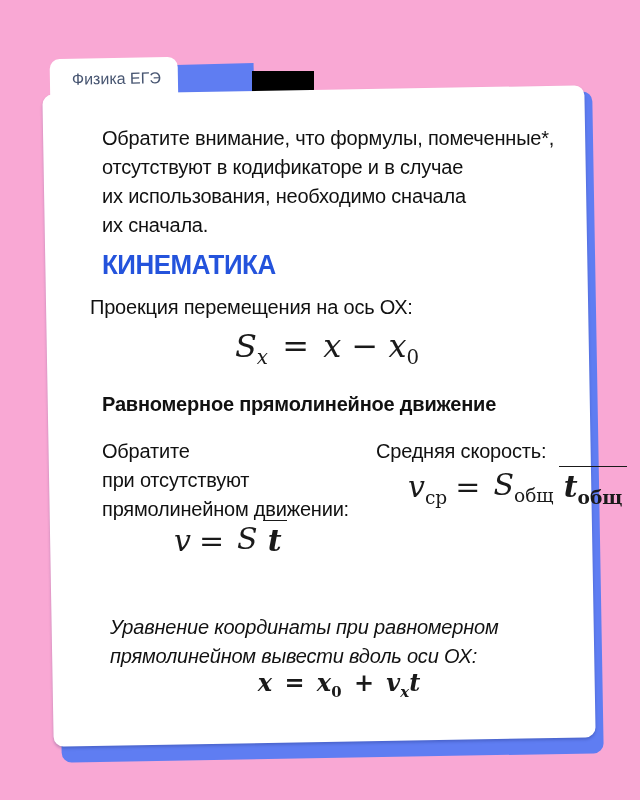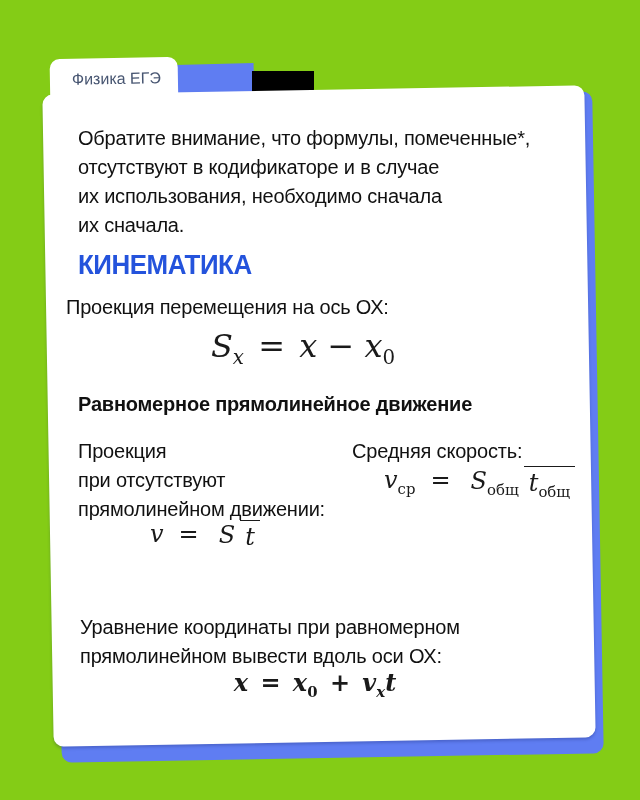--- a/index.html
+++ b/index.html
@@ -1,20 +1,20 @@
 <!DOCTYPE html>
 <html><head>
 <meta charset="utf-8">
 <style>
   html, body { margin: 0; padding: 0; }
   .canvas {
     position: relative;
     width: 640px;
     height: 800px;
-    background: #84cc16;
+    background: #f9a8d4;
     overflow: hidden;
     font-family: "Liberation Sans", sans-serif;
   }
   
   .decor-light {
     position: absolute;
     left: 176px; top: 64px;
     width: 78px; height: 34px;
     background: #5F7DF2;
     transform: rotate(-1.6deg);
@@ -49,52 +49,52 @@
     width: 128px; height: 52px;
     background: #FFFFFF;
     border-radius: 10px 10px 0 0;
     transform: rotate(-1deg);
     box-sizing: border-box;
     padding: 12px 0 0 22px;
     font-size: 16px;
     color: #475571;
   }
   
-  .content { position: absolute; inset: 0; color: #111111; }
+  .content { position: absolute; inset: 0; color: #111111; margin-left: 24px; }
   .content .block { position: absolute; }
   .body-text { font-size: 20px; line-height: 29px; letter-spacing: -0.2px; }
   .bold { font-weight: 700; }
   .notice { left: 78px; top: 124px; }
   .kinematics-title {
     left: 78px; top: 250px;
     font-size: 27px; font-weight: 700;
     color: #2453DC; letter-spacing: -0.5px;
     transform: scaleX(0.96); transform-origin: left;
   }
   .projection-label { left: 66px; top: 293px; }
   .uniform-title { left: 78px; top: 390px; }
   .speed-label { left: 78px; top: 437px; }
   .avg-label { left: 352px; top: 437px; }
-  .coord-para { left: 80px; top: 613px; }
+  .coord-para { left: 86px; top: 613px; font-style: italic; }
 
   
   .math {
     font-family: "DejaVu Serif", serif;
     color: #1a1a1a;
   }
   .math .it { font-style: italic; }
   .math sub { font-size: 62%; line-height: 0; }
   .f-projection { left: 78px; top: 327px; width: 450px; text-align: center; font-size: 32px; }
   .f-coord { left: 78px; top: 668px; width: 474px; text-align: center; font-size: 24px; font-weight: bold; }
-  .f-row { display: flex; align-items: flex-start; gap: 15px; font-size: 24px; }
+  .f-row { display: flex; align-items: flex-end; gap: 8px; font-size: 30px; }
   .f-speed { left: 150px; top: 520px; }
   .f-avg { left: 384px; top: 466px; }
   .frac { display: inline-flex; flex-direction: row; align-items: center; }
   .frac .num { padding: 0 5px 2px 5px; }
-  .frac .den { border-top: 1.6px solid #1a1a1a; padding: 2px 5px 0 5px; }
+  .frac .den { border-top: 1.6px solid #1a1a1a; padding: 2px 5px 0 5px; font-weight: bold; }
   .sp { display: inline-block; width: 4px; }
 </style>
 </head>
 <body>
 
 <div class="canvas">
 
   <div class="decor-light"></div>
   <div class="decor-black"></div>
   <div class="card-shadow"></div>
@@ -120,21 +120,21 @@
       <span class="it">S</span><sub><span class="it">x</span></sub>
       <span class="sp"></span><span>=</span><span class="sp"></span>
       <span class="it">x</span>
       <span>−</span>
       <span class="it">x</span><sub><span>0</span></sub>
     </div>
 
     <div class="block uniform-title body-text bold">Равномерное прямолинейное движение</div>
 
     <div class="block speed-label body-text">
-      <div>Проекция</div>
+      <div>Обратите</div>
       <div>при отсутствуют</div>
       <div>прямолинейном движении:</div>
     </div>
 
     <div class="block avg-label body-text">Средняя скорость:</div>
 
     <div class="block f-avg f-row math">
       <span><span class="it">v</span><sub><span>ср</span></sub></span>
       <span>=</span>
       <span class="frac">

